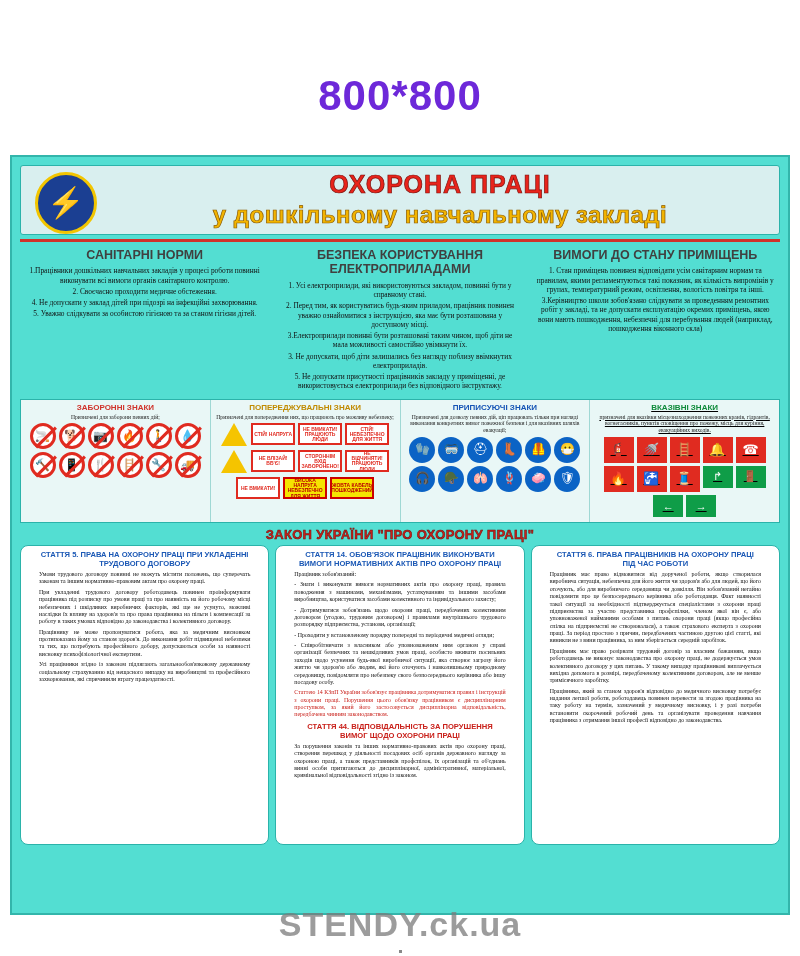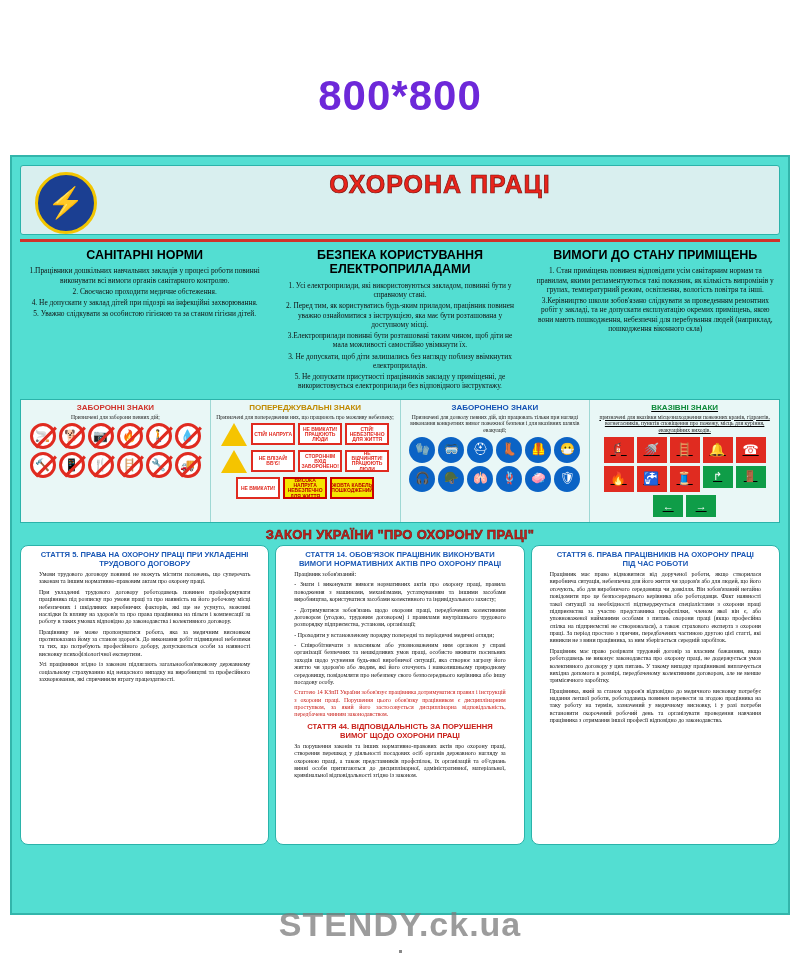--- a/index.html
+++ b/index.html
@@ -67,21 +67,21 @@
     display:flex;gap:6px;margin-top:2px;
   }
   .col{
     flex:1;
     padding:2px 6px;
   }
   .col h3{
     margin:0 0 4px 0;
     text-align:center;
     font-family:"Liberation Sans", sans-serif;
-    font-size:12.5px;color:#000000;font-weight:bold;
+    font-size:12.5px;color:#404040;font-weight:bold;
     line-height:1.15;
     text-transform:uppercase;
   }
   .col p{
     margin:0 0 2px 0;
     font-size:7.4px;line-height:1.25;text-align:center;color:#111;
   }
   
   .signs{
     margin-top:4px;
@@ -197,20 +197,21 @@
 
 <div class="board">
  <div class="inner">
 
   <div class="header">
     <div class="logo">
       <span class="bolt">⚡</span>
     </div>
     <div class="title-wrap">
       <div class="title1">ОХОРОНА ПРАЦІ</div>
+      <div class="title2">у дошкільному навчальному закладі</div>
     </div>
   </div>
 
   <div class="redline"></div>
 
   <div class="cols3">
 
     <div class="col">
       <h3>САНІТАРНІ НОРМИ</h3>
       <p>1.Працівники дошкільних навчальних закладів у процесі роботи повинні виконувати всі вимоги органів санітарного контролю.</p>
@@ -273,21 +274,21 @@
         <div class="warnlabel">НЕ ВЛІЗАЙ! ВБ'Є!</div>
         <div class="warnlabel">СТОРОННІМ ВХІД ЗАБОРОНЕНО!</div>
         <div class="warnlabel">НЕ ВІДЧИНЯТИ! ПРАЦЮЮТЬ ЛЮДИ</div>
         <div class="warnlabel">НЕ ВМИКАТИ!</div>
         <div class="warnlabel yellow">ВИСОКА НАПРУГА НЕБЕЗПЕЧНО ДЛЯ ЖИТТЯ</div>
         <div class="warnlabel yellow">ЖОВТА КАБЕЛЬ ПОШКОДЖЕНИЙ</div>
       </div>
     </div>
 
     <div class="signcol sc3">
-      <h4>ЗАБОРОНЕНО ЗНАКИ</h4>
+      <h4>ПРИПИСУЮЧІ ЗНАКИ</h4>
       <div class="desc">Призначені для дозволу певних дій, ціп працювать тільки при нагляді виконання конкретних вимог пожежної безпеки і для вказівних шляхів евакуації;</div>
       <div class="grid">
         <div class="mand">🧤</div>
         <div class="mand">🥽</div>
         <div class="mand">⛑</div>
         <div class="mand">👢</div>
         <div class="mand">🦺</div>
         <div class="mand">😷</div>
         <div class="mand">🎧</div>
         <div class="mand">🪖</div>

